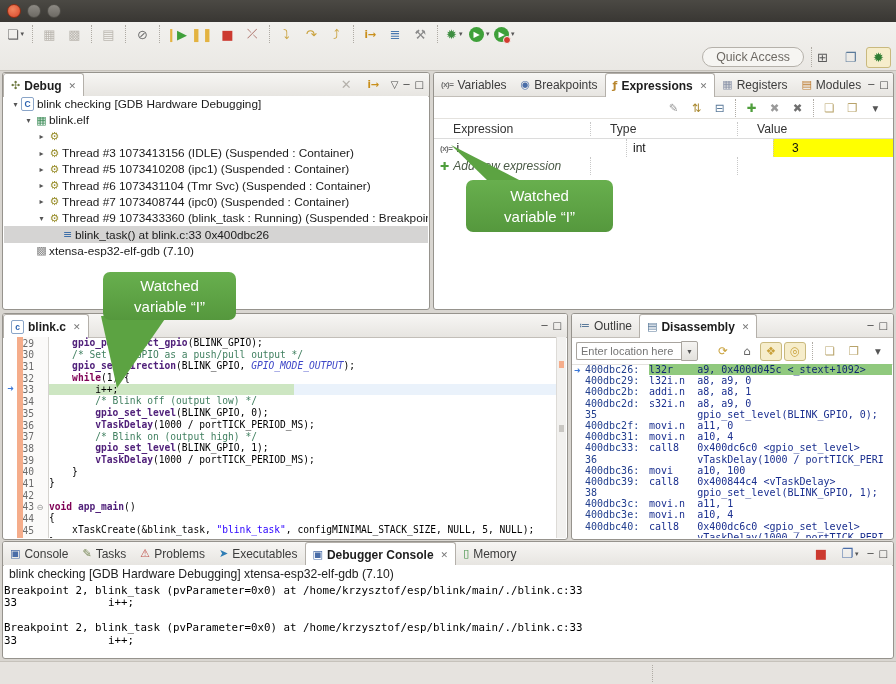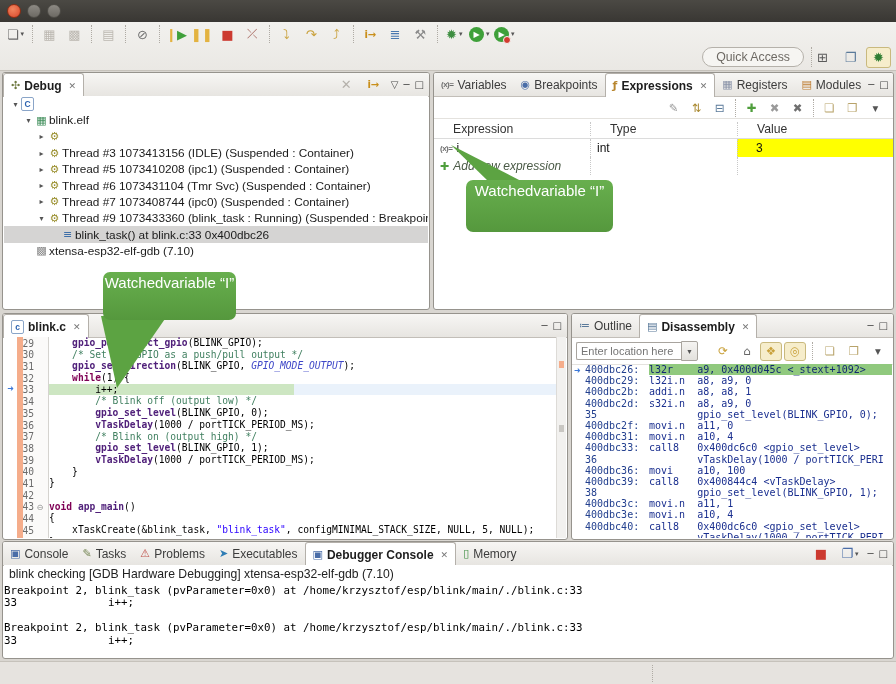--- a/index.html
+++ b/index.html
@@ -87,21 +87,21 @@
   .dt{flex:1;color:#1A2F8F}
   .dt.hl{background:#90C97E;color:#122A70}
   
   .constatus{position:absolute;left:1px;right:1px;top:23px;height:18px;font-size:12.2px;color:#222;padding-left:5px;display:flex;align-items:center;background:#fff}
   .conbody{position:absolute;left:1px;right:1px;top:43px;bottom:1px;overflow:hidden}
   .conline{white-space:pre;font:10.8px/12.4px "DejaVu Sans Mono",monospace;color:#000;min-height:12.4px}
   
   .statusbar{position:absolute;left:0;top:661px;width:896px;height:23px;background:#E6E3DF;border-top:1px solid #C6C2BB}
   .statusbar .sep{position:absolute;left:652px;top:3px;height:17px;border-left:1px dotted #AFABA4}
   
-  .callout{position:absolute;background:linear-gradient(#68AF4E,#55983D);border-radius:7px;color:#fff;text-align:center;font-size:15px;line-height:21px;z-index:60;display:flex;flex-direction:row;justify-content:center}
+  .callout{position:absolute;background:linear-gradient(#68AF4E,#55983D);border-radius:7px;color:#fff;text-align:center;font-size:15px;line-height:21px;z-index:60;display:flex;flex-direction:column;justify-content:center}
   .ctail{position:absolute;z-index:59}
 </style>
 </head>
 <body>
 
 <div class="titlebar">
   <span class="winbtn close"></span>
   <span class="winbtn minb"></span>
   <span class="winbtn maxb"></span>
 </div>
@@ -215,20 +215,21 @@
         </span>
       <span class="chip">▽</span>
       <span class="chip">─</span>
       <span class="chip">□</span>
     </div>
   </div>
   <div class="tree" id="debug-tree">
       <div class="trow" style="padding-left: 6px;">
         <span class="twisty">▾</span>
         <span class="cbox" style="margin-right: 3px;">C</span>
+        <span>blink checking [GDB Hardware Debugging]</span>
       </div>
       <div class="trow" style="padding-left: 19px;">
         <span class="twisty">▾</span>
         <span class="ticn" style="color: rgb(63, 142, 90);">▦</span>
         <span>blink.elf</span>
       </div>
       <div class="trow" style="padding-left: 32px;">
         <span class="twisty">▸</span>
         <span class="ticn" style="color: rgb(154, 143, 46);">⚙</span>
       </div>
@@ -335,21 +336,21 @@
     <div class="hc col-expr">Expression</div>
     <div class="hc col-type">Type</div>
     <div class="hc col-val">Value</div>
   </div>
   <div id="expr-rows">
       <div class="exrow">
         <div class="cell col-expr">
           <span class="txticon" style="margin: 0px 4px 0px 6px;">(x)=</span>
           <span>i</span>
         </div>
-        <div class="cell col-type" style="padding-left: 6px;">int</div>
+        <div class="cell col-type" style="padding-left: 6px; margin-left: 36px;">int</div>
         <div class="cell col-val val-hl" style="padding-left: 18px;">3</div>
       </div>
       <div class="exrow">
         <div class="cell col-expr addrow">
           <span style="color: rgb(79, 158, 60); margin: 0px 4px 0px 6px; font-style: normal; font-size: 11px;">✚</span>
           <span>Add new expression</span>
         </div>
         <div class="cell col-type"></div>
         <div class="cell col-val"></div>
       </div>

